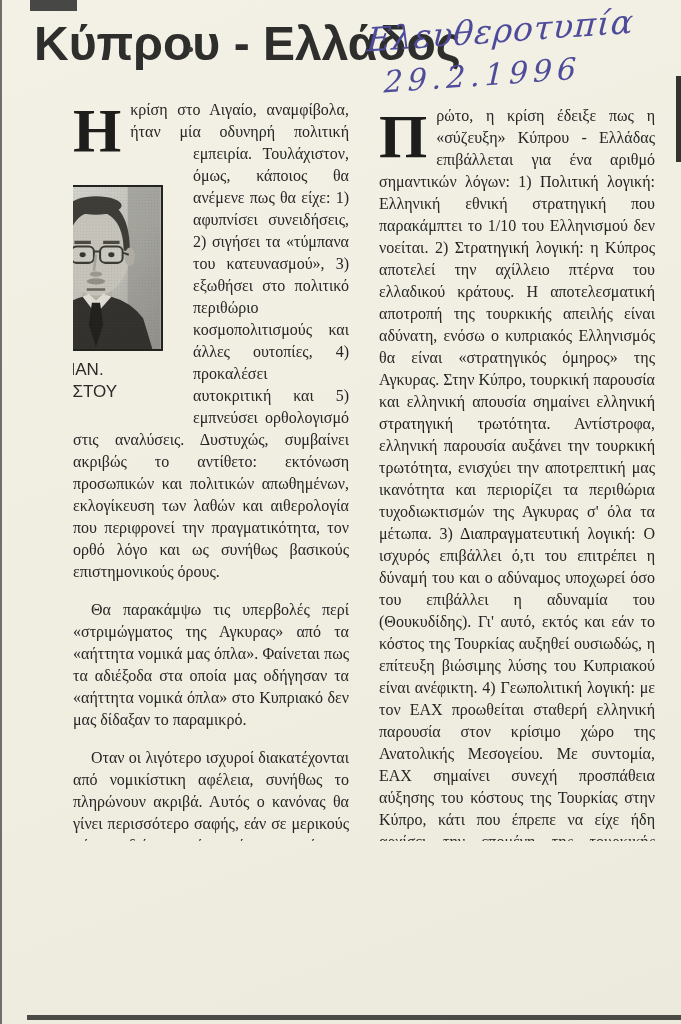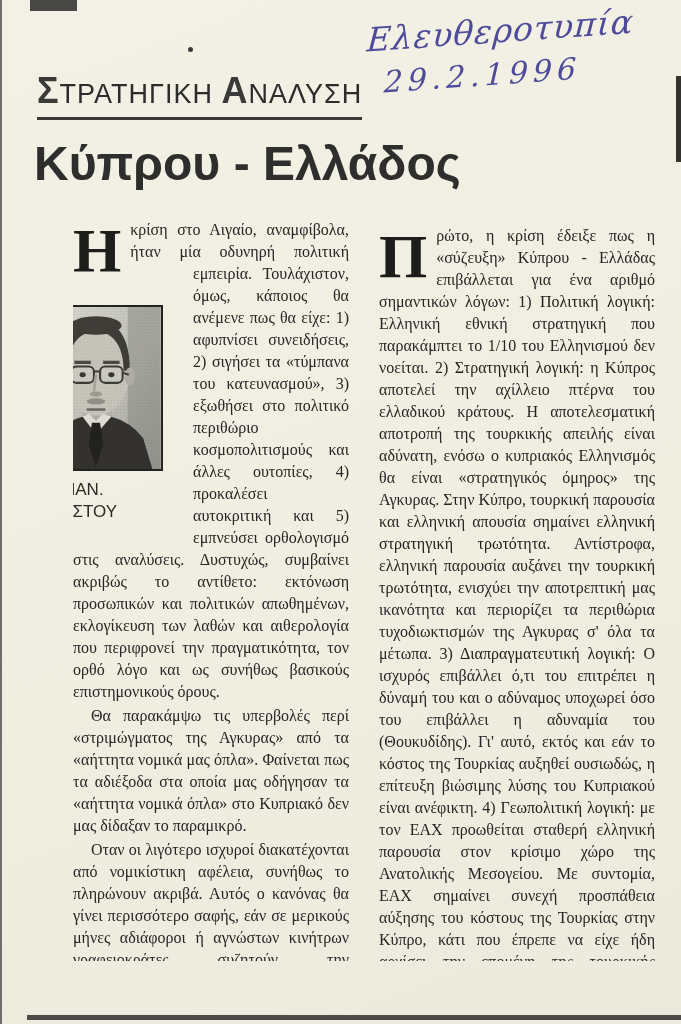--- a/index.html
+++ b/index.html
@@ -53,21 +53,21 @@
   }
 
   
   .columns{
     display:flex;gap:30px;
     margin:28px 26px 0 73px;
     max-height:742px;overflow:hidden;
   }
   .col{flex:1;min-width:0;font-size:16px;line-height:22px;text-align:justify;}
   .col p{margin:0;}
-  .col p.sp{margin-top:2px;}
+  .col p.sp{margin-top:16px;}
   .indent{text-indent:18px;}
 
   .dropcap{
     float:left;
     font-family:"Liberation Serif","DejaVu Serif",serif;
     font-weight:bold;color:#1d1d1b;
     font-size:62px;line-height:58px;
     height:62px;
     margin:2px 9px 0 0;
   }
@@ -103,21 +103,20 @@
   <div class="ink-rect-topleft"></div>
   <div class="ink-bar-right"></div>
   <div class="rule-bottom"></div>
   <div class="ink-dot"></div>
 
   <div class="handwriting">
     <span class="hw-name">Ελευθεροτυπία</span>
     <span class="hw-date">29.2.1996</span>
   </div>
 
-  <div class="kicker"><span class="big">Σ</span><span>ΤΡΑΤΗΓΙΚΗ</span>&nbsp;<span class="big">Α</span><span>ΝΑΛΥΣΗ</span></div>
 
   <h1 class="headline">
     <div>Κύπρου - Ελλάδος</div>
   </h1>
 
   <div class="columns">
 
     <div class="col">
       <p>
         <span class="dropcap">Η</span><span class="photo-float">

